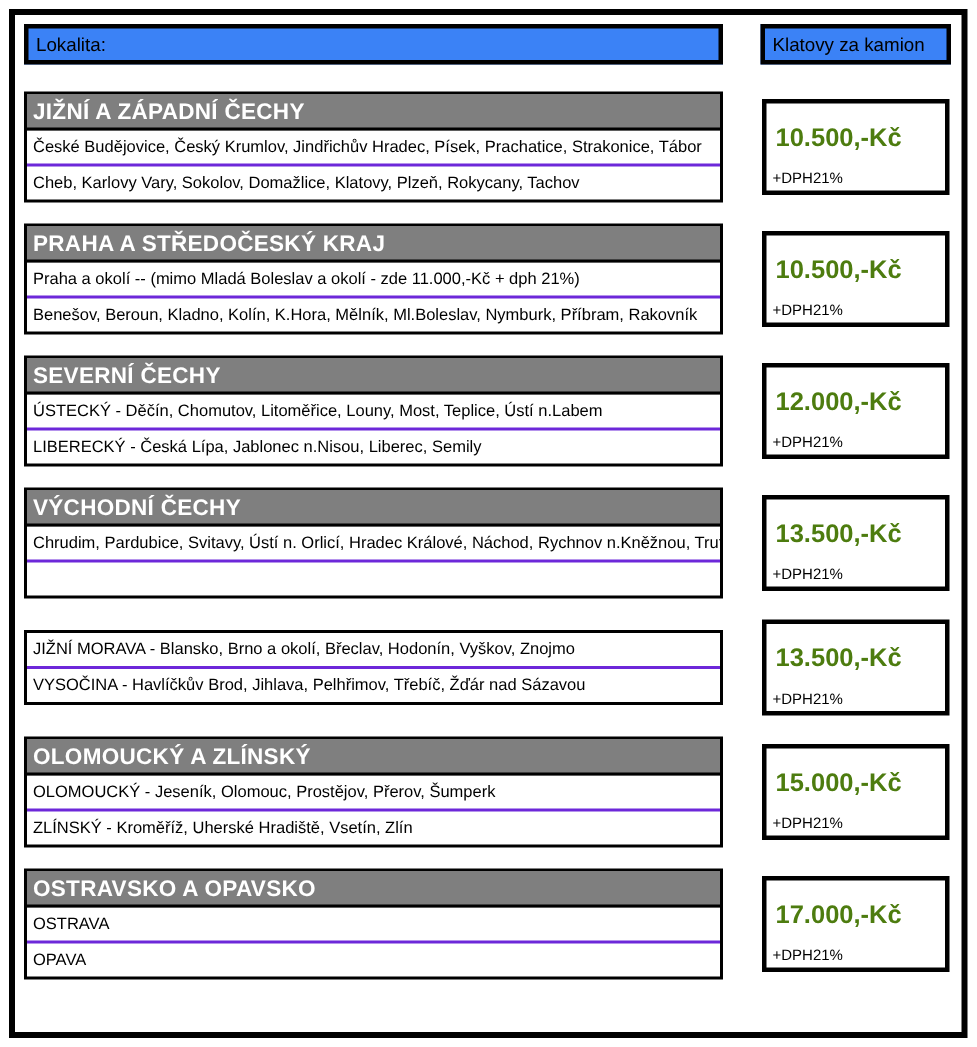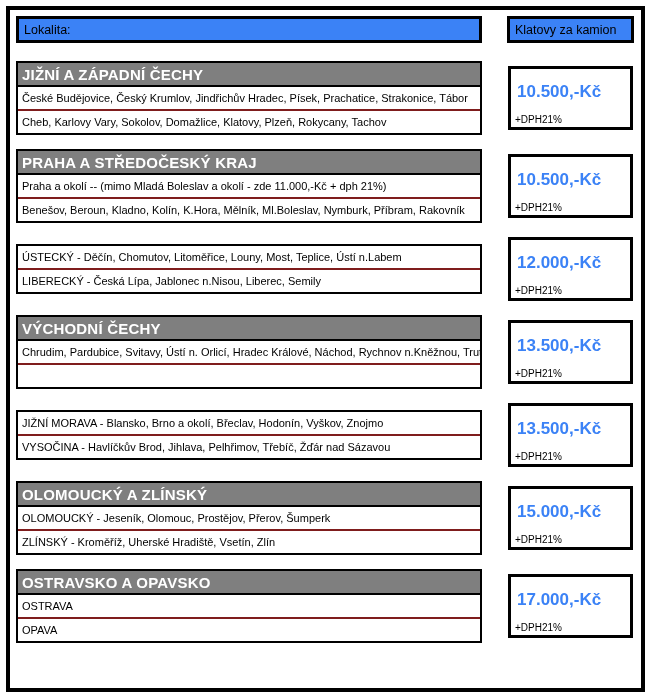--- a/index.html
+++ b/index.html
@@ -70,41 +70,41 @@
     border-bottom: 2px solid #000000;
     white-space: nowrap;
     overflow: hidden;
   }
   .section-line {
     height: 22px;
     line-height: 22px;
     font-size: 11px;
     color: #000000;
     padding: 0 4px;
-    border-bottom: 2px solid #7f1d1d;
+    border-bottom: 2px solid #6d28d9;
     white-space: nowrap;
     overflow: hidden;
   }
   .section-line:last-child { border-bottom: none; }
 
   .price-box {
     width: 125px;
     height: 64px;
     border: 3px solid #000000;
     box-sizing: border-box;
     margin-left: auto;
     margin-right: 1px;
     background: #ffffff;
     display: flex;
     flex-direction: column;
   }
   .price {
     font-weight: bold;
     font-size: 17px;
-    color: #3b82f6;
+    color: #4d7c0f;
     padding-left: 6px;
     margin-top: 13px;
   }
   .vat {
     font-size: 10px;
     color: #000000;
     padding-left: 4px;
     margin-top: auto;
     margin-bottom: 2px;
   }
@@ -139,20 +139,21 @@
         <div class="section-line">Benešov, Beroun, Kladno, Kolín, K.Hora, Mělník, Ml.Boleslav, Nymburk, Příbram, Rakovník</div>
       </div>
       <div class="price-box">
         <div class="price">10.500,-Kč</div>
         <div class="vat">+DPH21%</div>
       </div>
     </div>
 
     <div class="section-row">
       <div class="section-box">
+        <div class="section-title">SEVERNÍ ČECHY</div>
         <div class="section-line">ÚSTECKÝ - Děčín, Chomutov, Litoměřice, Louny, Most, Teplice, Ústí n.Labem</div>
         <div class="section-line">LIBERECKÝ - Česká Lípa, Jablonec n.Nisou, Liberec, Semily</div>
       </div>
       <div class="price-box">
         <div class="price">12.000,-Kč</div>
         <div class="vat">+DPH21%</div>
       </div>
     </div>
 
     <div class="section-row">

